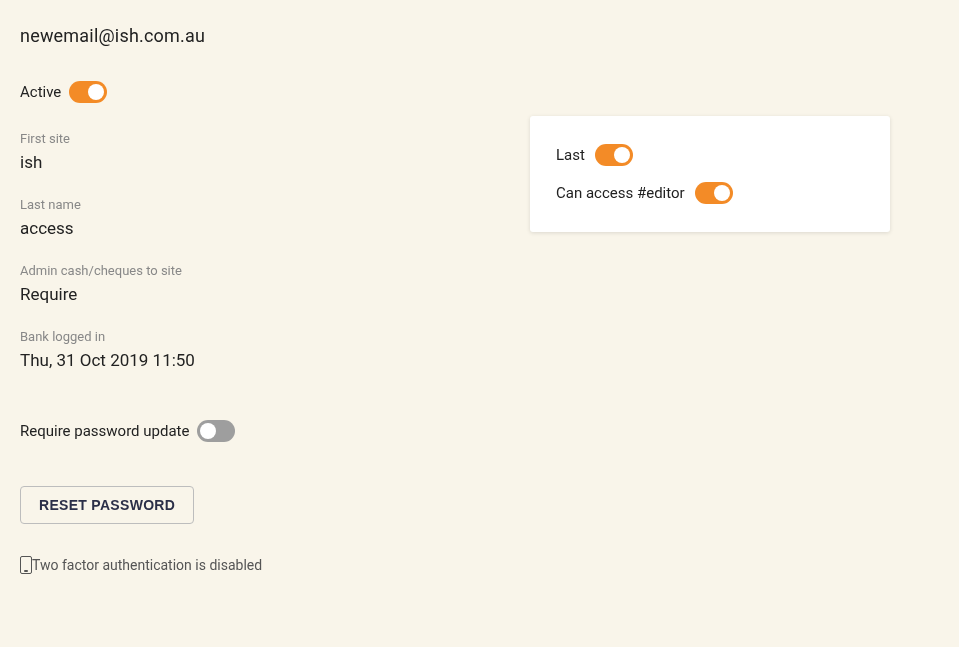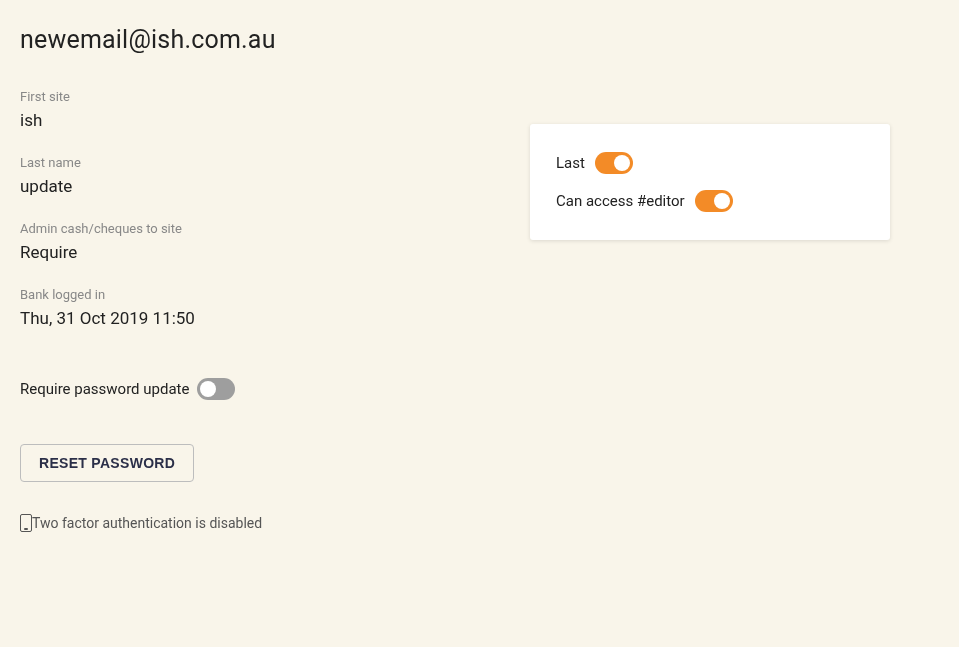--- a/index.html
+++ b/index.html
@@ -9,21 +9,21 @@
     }
     body {
       font-family: -apple-system, BlinkMacSystemFont, "Segoe UI", Roboto, Helvetica, Arial, sans-serif;
       background-color: #f9f5ea;
       width: 959px;
       height: 647px;
       padding: 25px 20px;
       color: #222;
     }
     .page-title {
-      font-size: 25px;
+      font-size: 18px;
       font-weight: 400;
       margin-bottom: 35px;
       letter-spacing: 0.2px;
     }
     .columns {
       display: flex;
       gap: 40px;
     }
     .left-col {
       flex: 0 0 470px;
@@ -151,29 +151,35 @@
     }
   </style>
 </head>
 <body>
 
 <div class="page-title">newemail@ish.com.au</div>
 
 <div class="columns">
   <div class="left-col">
 
+    <div class="field-row">
+      <span class="inline-label">Active</span>
+      <span class="toggle toggle-on">
+        <span class="toggle-knob"></span>
+      </span>
+    </div>
 
     <div class="field-group">
       <span class="field-label">First site</span>
       <div class="field-value">ish</div>
     </div>
 
     <div class="field-group">
       <span class="field-label">Last name</span>
-      <div class="field-value">update</div>
+      <div class="field-value">access</div>
     </div>
 
     <div class="field-group">
       <span class="field-label">Admin cash/cheques to site</span>
       <div class="field-value">Require</div>
     </div>
 
     <div class="field-group">
       <span class="field-label">Bank logged in</span>
       <div class="field-value">Thu, 31 Oct 2019 11:50</div>

